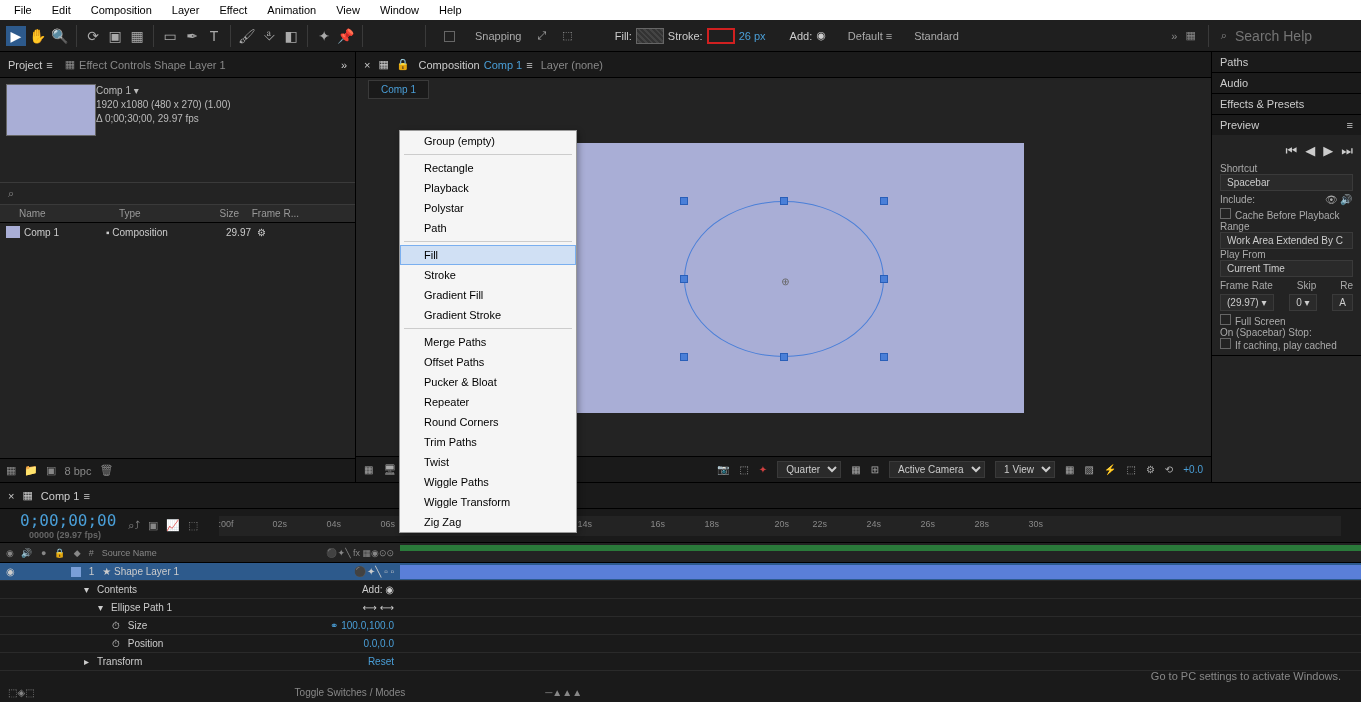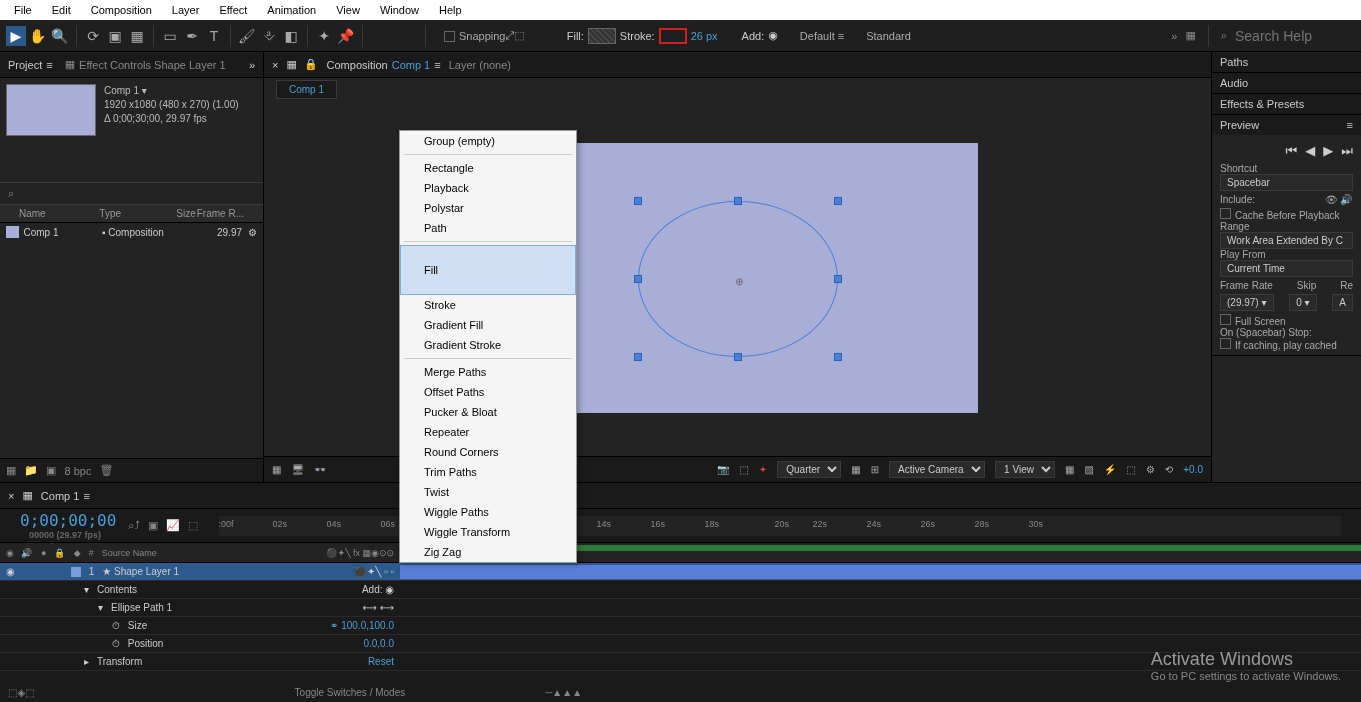--- a/index.html
+++ b/index.html
@@ -3,34 +3,34 @@
 <meta charset="utf-8">
 <style>
 * { margin: 0; padding: 0; box-sizing: border-box; font-family: 'Segoe UI', Arial, sans-serif; }
 body { background: #1e1e1e; color: #ccc; font-size: 11px; width: 1361px; height: 702px; overflow: hidden; position: relative; }
 .menubar { background: #fff; color: #000; height: 20px; display: flex; align-items: center; padding: 0 4px; }
 .menubar span { padding: 0 10px; font-size: 11px; cursor: pointer; }
 .toolbar { background: #1f1f1f; height: 32px; border-bottom: 1px solid #000; display: flex; align-items: center; padding: 0 6px; gap: 2px; }
 .tool-divider { width: 1px; height: 22px; background: #3a3a3a; margin: 0 4px; }
 .tool-icon { width: 20px; height: 20px; display: flex; align-items: center; justify-content: center; color: #aaa; font-size: 14px; }
 .tool-icon.active { background: #2d5a8c; color: #fff; }
-.snapping-section { display: flex; align-items: flex-end; gap: 0; margin-left: 12px; color: #aaa; }
+.snapping-section { display: flex; align-items: flex-end; gap: 16px; margin-left: 12px; color: #aaa; }
 .fill-stroke { display: flex; align-items: center; gap: 4px; margin-left: 40px; }
 .fill-swatch { width: 28px; height: 16px; border: 1px solid #666; }
 .stroke-swatch { width: 28px; height: 16px; border: 2px solid #d02020; background: transparent; }
 .workspace-dropdown { color: #aaa; margin-left: 20px; }
 .search-area { margin-left: auto; display: flex; align-items: center; gap: 8px; color: #888; }
 .search-area input { background: transparent; border: none; color: #ccc; font-size: 14px; width: 120px; }
 
 .main-layout { display: flex; height: 430px; }
-.left-panel { width: 264px; background: #232323; border-right: 1px solid #000; display: flex; flex-direction: column; }
+.left-panel { width: 356px; background: #232323; border-right: 1px solid #000; display: flex; flex-direction: column; }
 .panel-tabs { background: #1a1a1a; height: 26px; display: flex; align-items: center; padding: 0 8px; gap: 12px; border-bottom: 1px solid #000; }
 .panel-tab { color: #ccc; font-size: 11px; display: flex; align-items: center; gap: 4px; }
 .panel-tab.dim { color: #888; }
-.project-info { padding: 6px; display: flex; gap: 8px; }
+.project-info { padding: 6px; display: flex; }
 .comp-thumb { width: 90px; height: 52px; background: #a9aed6; border: 1px solid #666; }
 .comp-details { font-size: 10px; color: #bbb; line-height: 14px; }
 .search-row { padding: 4px 8px; border-top: 1px solid #3a3a3a; border-bottom: 1px solid #3a3a3a; color: #888; }
 .asset-header { display: flex; background: #2a2a2a; padding: 3px 19px; font-size: 10px; color: #999; border-bottom: 1px solid #000; }
 .asset-header span:nth-child(1) { width: 100px; }
 .asset-header span:nth-child(2) { width: 70px; }
 .asset-header span:nth-child(3) { width: 50px; text-align: right; }
 .asset-header span:nth-child(4) { width: 60px; text-align: right; }
 .asset-row { display: flex; padding: 3px 6px; font-size: 10px; color: #ccc; align-items: center; }
 .asset-row .icon-box { width: 14px; height: 12px; background: #a9aed6; margin-right: 4px; }
@@ -76,21 +76,21 @@
 .tl-layer-row .tl-left { font-size: 10px; color: #ccc; }
 .layer-bar-track { flex: 1; height: 16px; position: relative; }
 .layer-bar { position: absolute; height: 14px; top: 1px; }
 .workarea-bar { background: #2a7a3a; left: 0; right: 0; height: 6px; top: 0; }
 .shape-bar { background: #5a7fd8; left: 0; right: 0; }
 .tl-footer { position: absolute; bottom: 0; left: 0; right: 0; height: 20px; background: #1a1a1a; display: flex; align-items: center; padding: 0 8px; color: #888; font-size: 10px; }
 .tl-footer .toggle { margin-left: 260px; }
 
 .context-menu { position: absolute; left: 399px; top: 130px; width: 178px; background: #f5f5f5; border: 1px solid #999; z-index: 1000; box-shadow: 2px 2px 6px rgba(0,0,0,0.3); }
 .context-menu .item { padding: 4px 24px; color: #000; font-size: 11px; cursor: pointer; }
-.context-menu .item.highlighted { background: #d0e0f4; border: 1px solid #7aafef; padding: 18px 23px; }
+.context-menu .item.highlighted { background: #d0e0f4; border: 1px solid #7aafef; padding: 3px 23px; }
 .context-menu .sep { height: 1px; background: #ccc; margin: 3px 4px; }
 
 .activate-windows { position: absolute; right: 20px; bottom: 20px; color: #888; text-align: left; }
 .activate-windows .title { font-size: 18px; color: #999; }
 .activate-windows .sub { font-size: 11px; color: #888; }
 
 .blue-text { color: #4a9fd8; }
 .checkbox { width: 11px; height: 11px; border: 1px solid #666; display: inline-block; margin-right: 4px; }
 </style>
 </head>
@@ -316,21 +316,21 @@
     </div>
     <div class="tl-right" style="position:relative; margin-left:20px">
       <div class="tl-ruler" id="ruler">
           <span style="left: 0px;">:00f</span>
           <span style="left: 54px;">02s</span>
           <span style="left: 108px;">04s</span>
           <span style="left: 162px;">06s</span>
           <span style="left: 216px;">08s</span>
           <span style="left: 270px;">10s</span>
           <span style="left: 324px;">12s</span>
-          <span style="left: 378px;">14s</span>
+          <span style="left: 359px;">14s</span>
           <span style="left: 432px;">16s</span>
           <span style="left: 486px;">18s</span>
           <span style="left: 556px;">20s</span>
           <span style="left: 594px;">22s</span>
           <span style="left: 648px;">24s</span>
           <span style="left: 702px;">26s</span>
           <span style="left: 756px;">28s</span>
           <span style="left: 810px;">30s</span>
         </div>
     </div>
@@ -413,15 +413,14 @@
     <div class="item">Repeater</div>
     <div class="item">Round Corners</div>
     <div class="item">Trim Paths</div>
     <div class="item">Twist</div>
     <div class="item">Wiggle Paths</div>
     <div class="item">Wiggle Transform</div>
     <div class="item">Zig Zag</div>
   </div>
 
 <div class="activate-windows">
-  <div class="title">Activate Windows</div>
   <div class="sub">Go to PC settings to activate Windows.</div>
 </div>
 
 </body></html>

